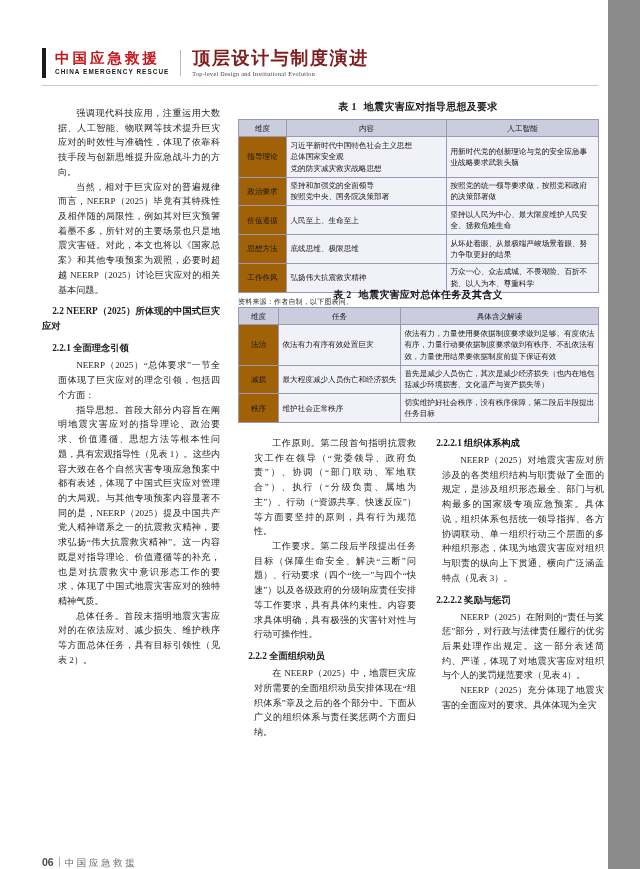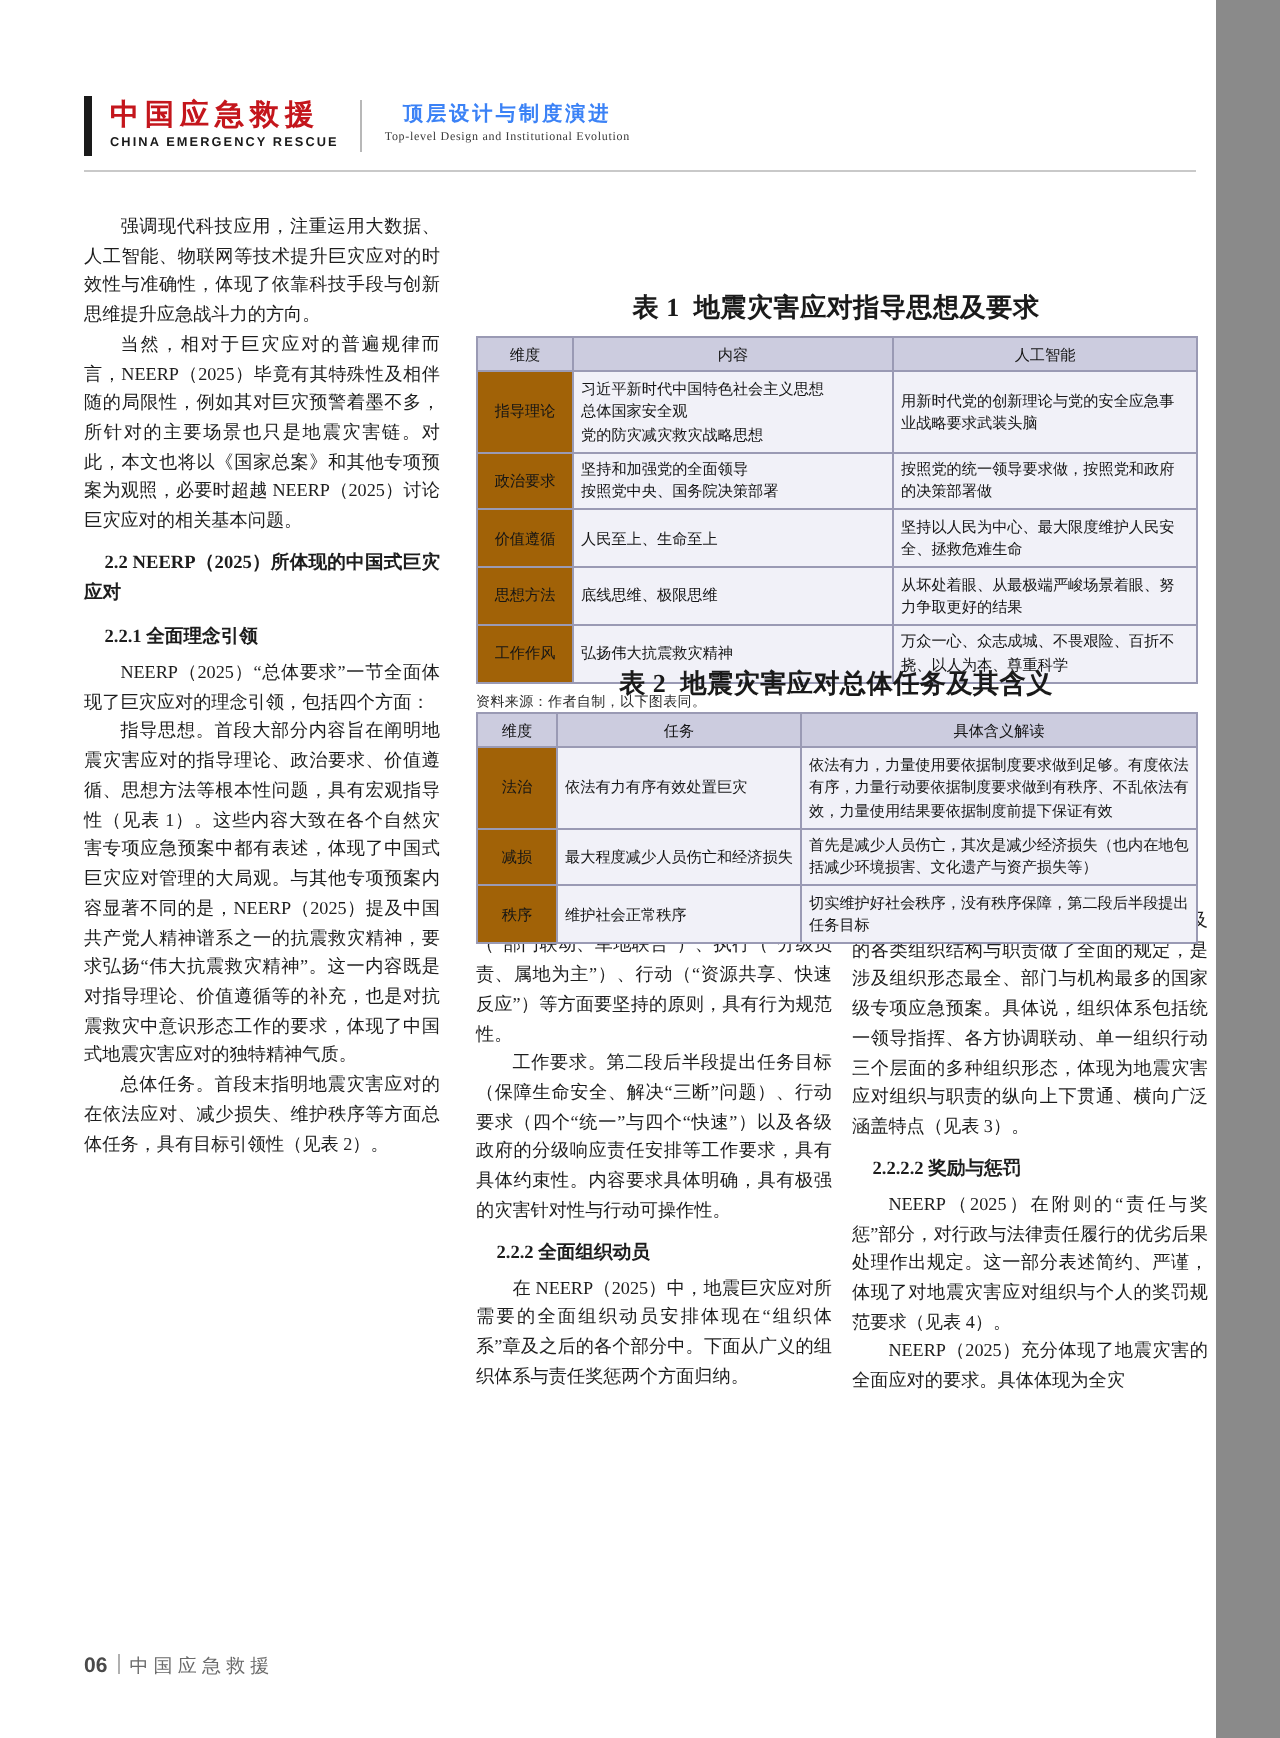--- a/index.html
+++ b/index.html
@@ -69,26 +69,25 @@
     flex: none;
   }
   .mast-right {
     display: flex;
     flex-direction: column;
     justify-content: center;
   }
   .mast-sub-cn {
     font-family: "Liberation Serif", "DejaVu Serif", serif;
     font-weight: bold;
-    font-size: 10px;
+    font-size: 18px;
     letter-spacing: 1.6px;
-    color: #3b82f6;
+    color: #7f1d1d;
     line-height: 1.15;
     white-space: nowrap;
-    text-align: center;
   }
   .mast-sub-en {
     font-family: "Liberation Serif", "DejaVu Serif", serif;
     font-size: 6px;
     letter-spacing: 0.35px;
     color: #3a3a3a;
     line-height: 1.2;
     margin-top: 2.5px;
     white-space: nowrap;
   }
@@ -114,21 +113,21 @@
   }
   .col-left  { left: 42px; }
   .col-mid   { left: 238px; }
   .col-right { left: 426px; }
 
   .col-left  { top: 106px; }
   .col-mid   { top: 436px; }
   .col-right { top: 436px; }
 
   p.para {
-    margin: 0 0 0 0;
+    margin: 0 0 0 16px;
     text-indent: 2em;
   }
   h3.head {
     margin: 7px 0 2px 0;
     font-size: 9.3px;
     font-weight: bold;
     line-height: 1.62;
     text-indent: 0;
   }
   h3.head.ind {
@@ -138,26 +137,25 @@
   
   .tblwrap {
     position: absolute;
     width: 360px;
   }
   .tbl-1 { left: 238px; top: 100px; }
   .tbl-2 { left: 238px; top: 288px; }
 
   .tbl-cap {
     text-align: center;
-    font-size: 13px;
+    font-size: 10px;
     font-weight: bold;
     color: #1a1a1a;
     margin-bottom: 5px;
     letter-spacing: 0.3px;
-    margin-top: 45px;
   }
   .tbl-cap .capnum { margin-right: 7px; }
 
   table.dt {
     border-collapse: collapse;
     width: 360px;
     table-layout: fixed;
     font-size: 7.6px;
     line-height: 1.5;
     color: #151515;
@@ -185,21 +183,21 @@
     font-size: 7px;
     color: #2a2a2a;
     margin-top: 4px;
     letter-spacing: 0.2px;
   }
 
   
   .footer {
     position: absolute;
     left: 42px;
-    top: 826px;
+    top: 856px;
     display: flex;
     align-items: baseline;
   }
   .foot-num {
     font-family: "Liberation Sans", "DejaVu Sans", sans-serif;
     font-weight: bold;
     font-size: 10.5px;
     color: #4a4a4a;
   }
   .foot-sep {

